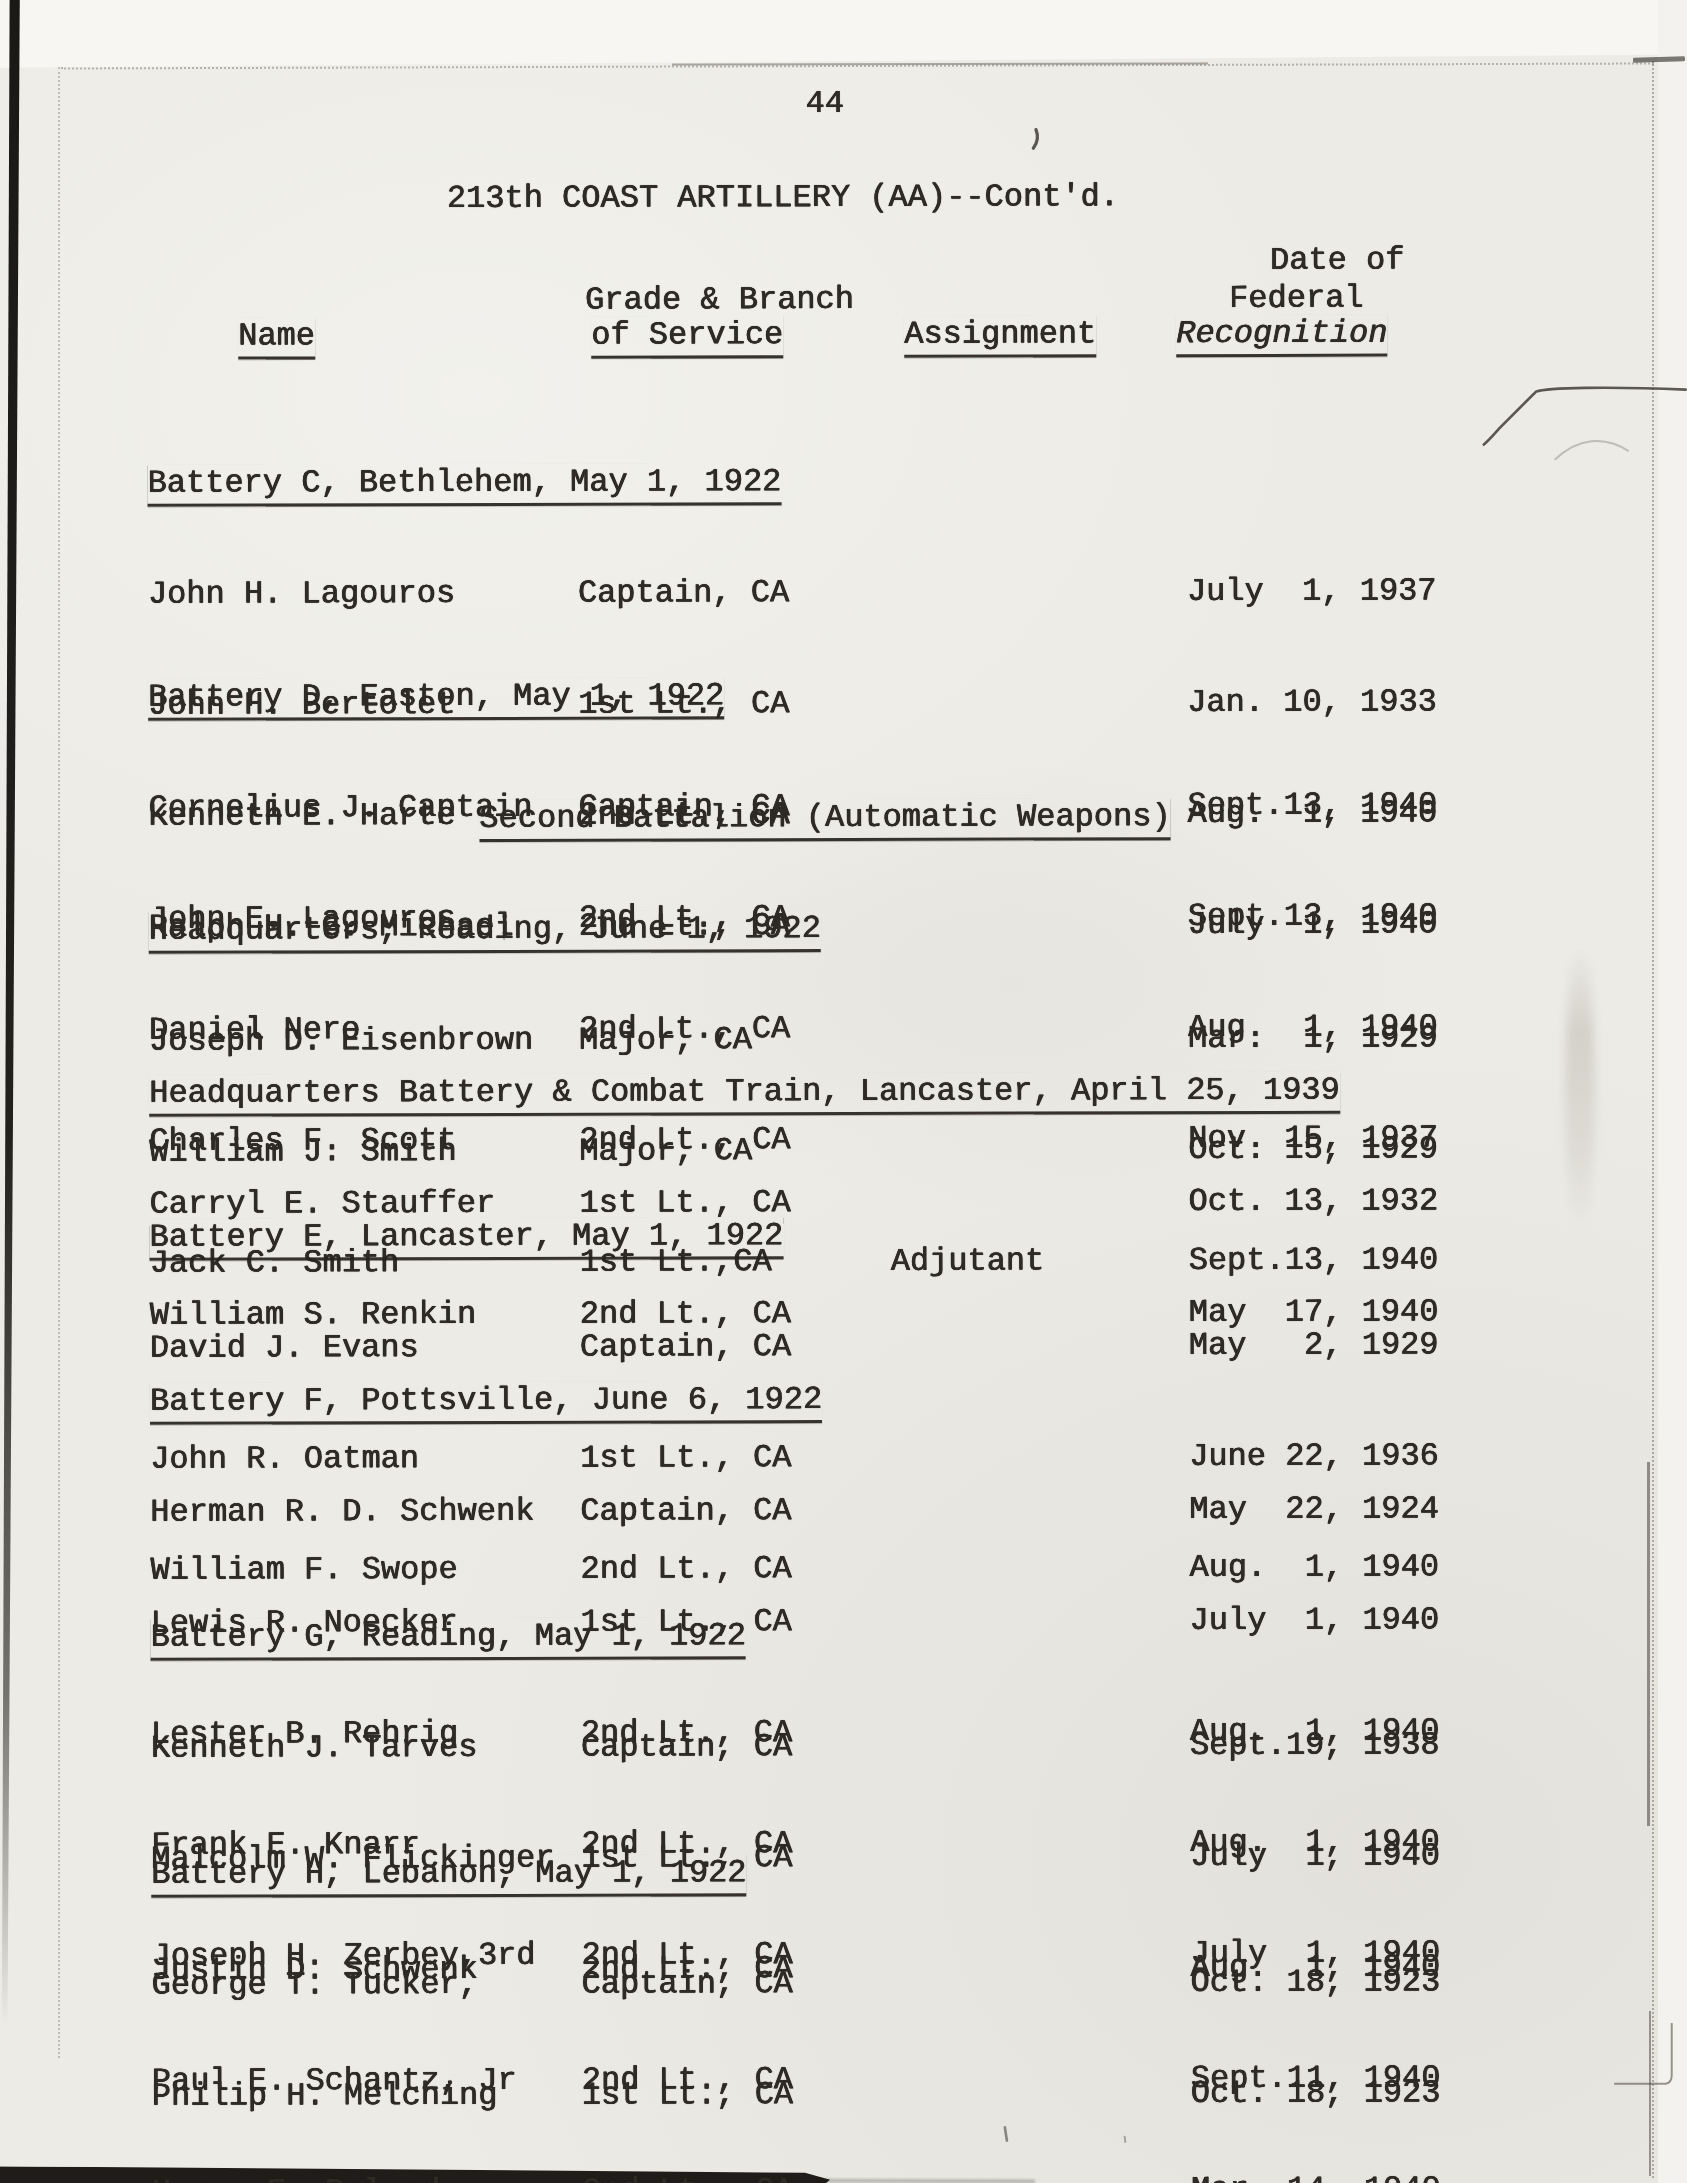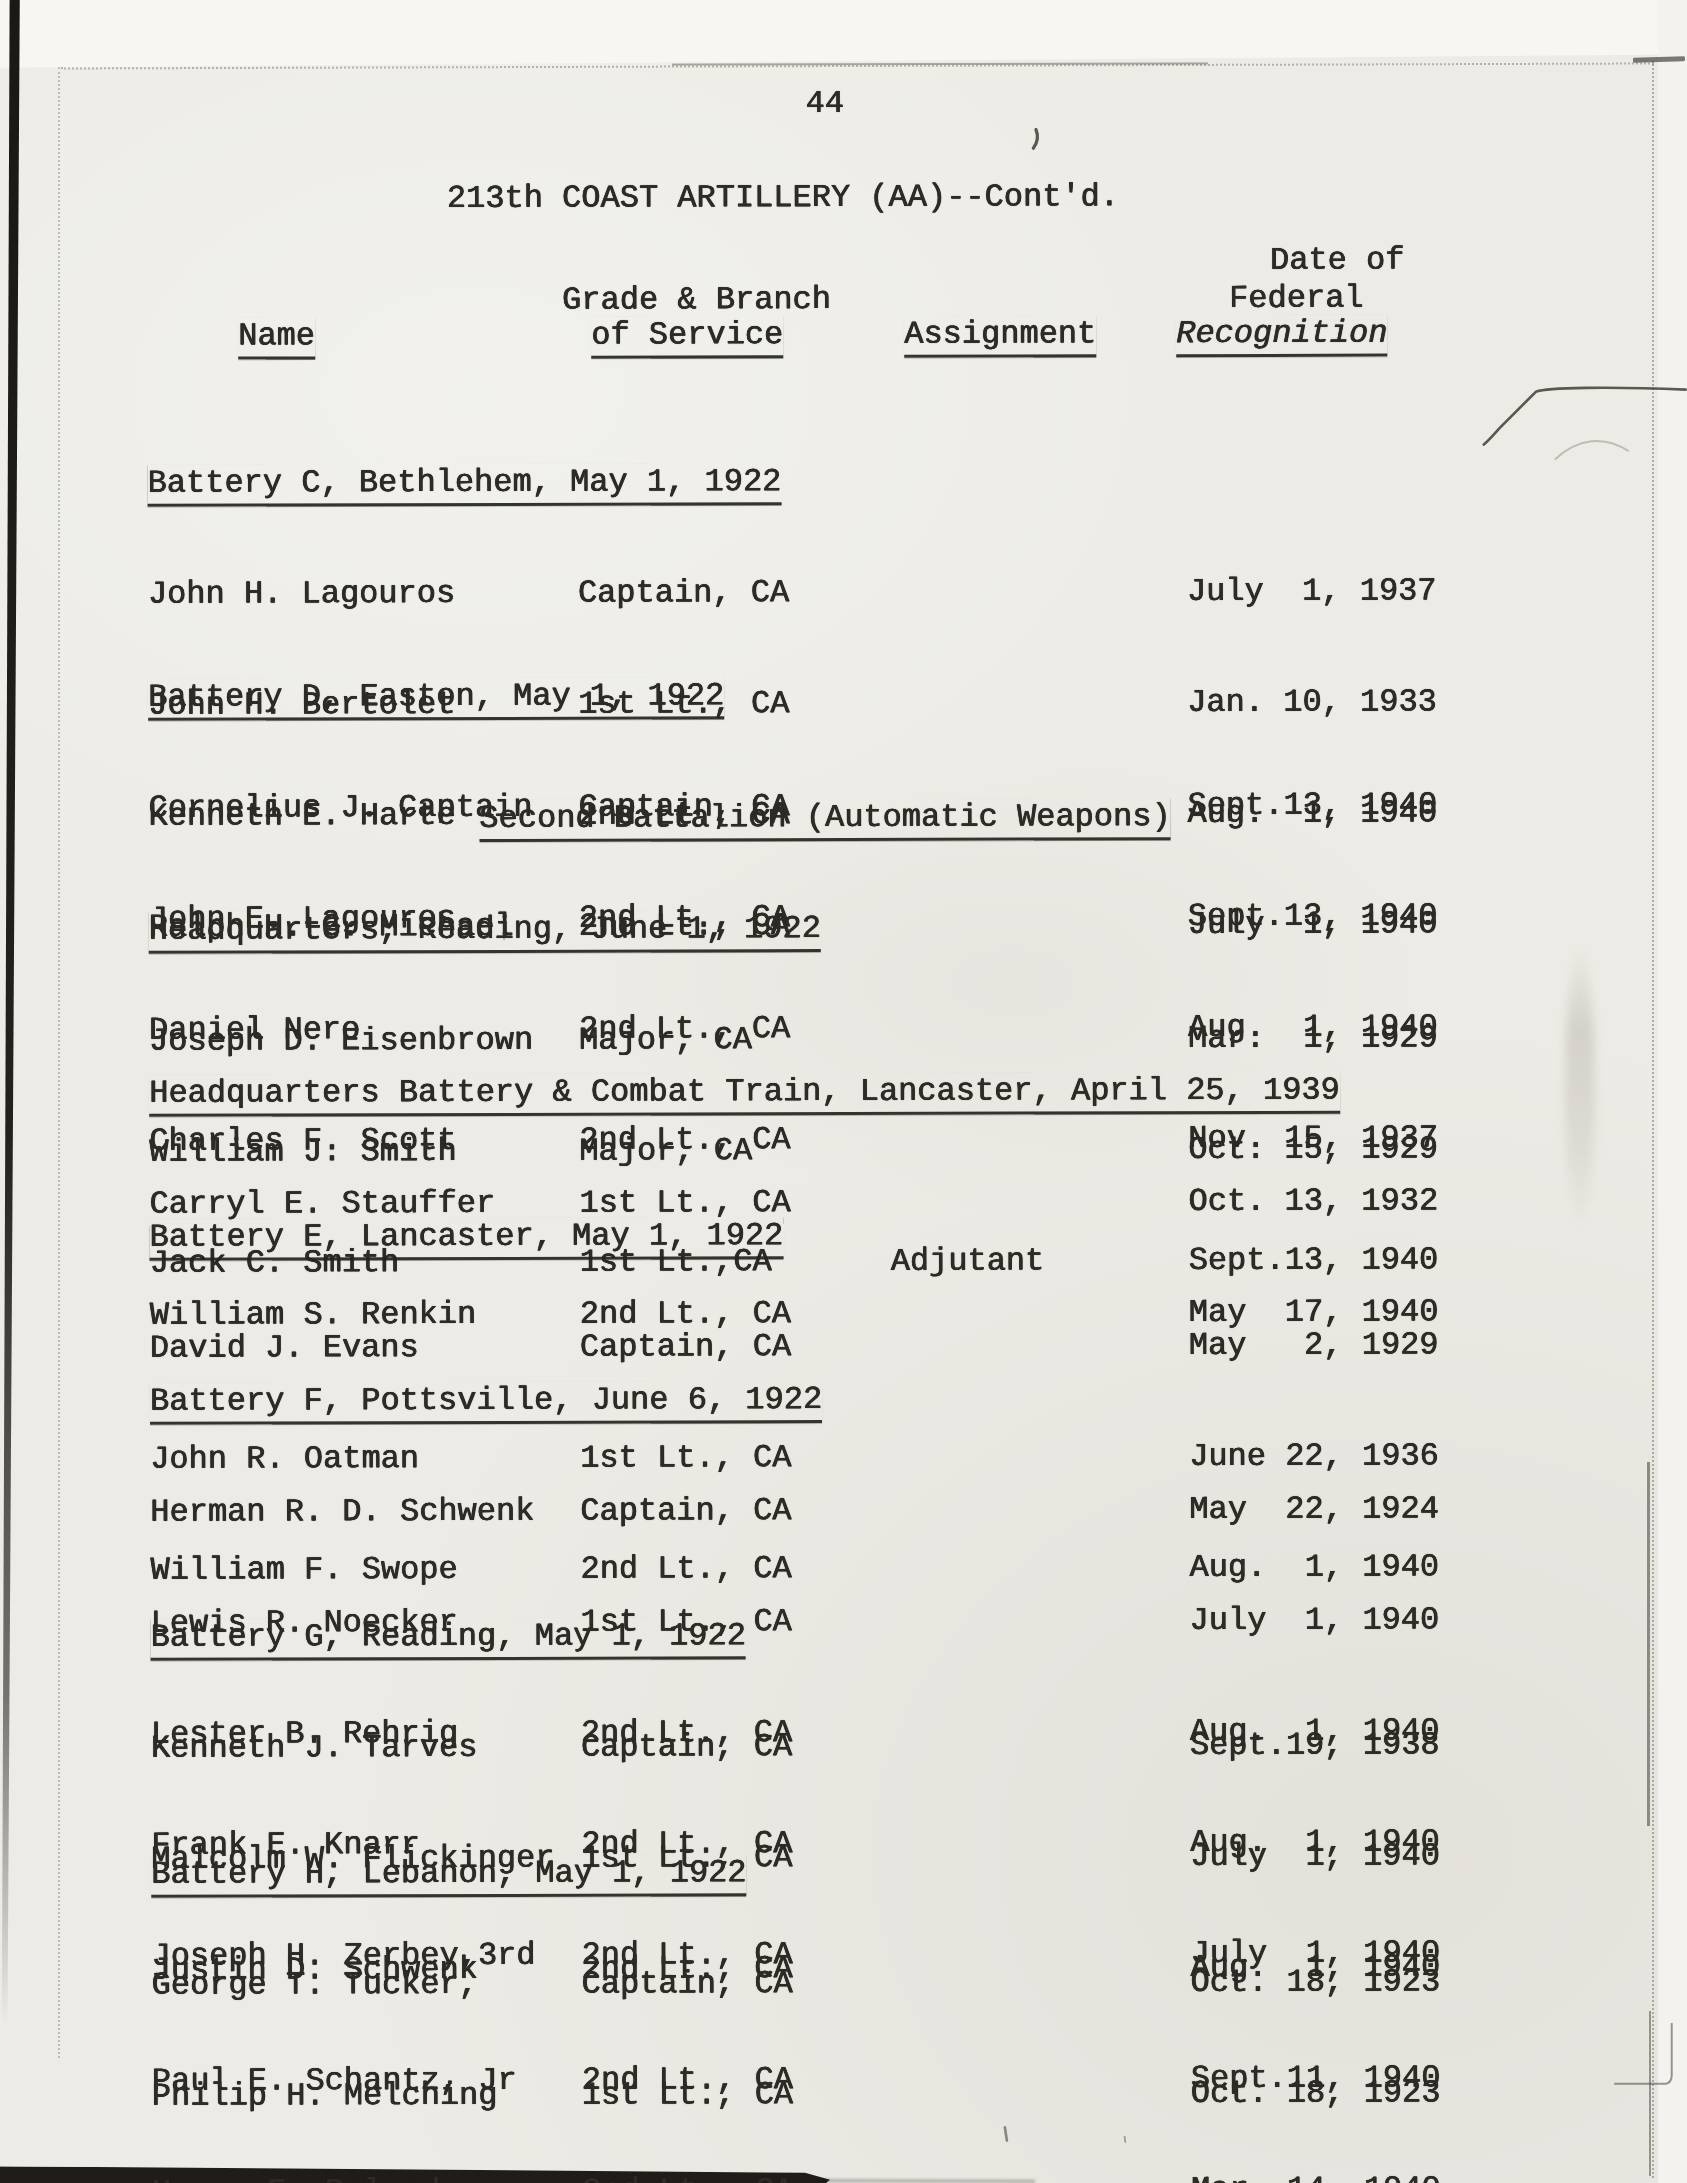--- a/index.html
+++ b/index.html
@@ -87,21 +87,21 @@
     <path d="M760,1410 l2,10" stroke="rgba(42,38,31,0.3)" stroke-width="3" fill="none" stroke-linecap="round"></path>
   </svg>
 
   <div class="typeblock">
 
     <div class="abs ink" style="left:806px;top:85px;">44</div>
 
     <div class="abs ink" style="left:447px;top:179px;">213th COAST ARTILLERY (AA)--Cont'd.</div>
 
     <div class="abs ink" style="left:1223px;top:243px;margin-left:47px;">Date of</div>
-    <div class="abs ink" style="left:562px;top:281px;">Grade &amp; Branch</div>
+    <div class="abs ink" style="left:585px;top:281px;">Grade &amp; Branch</div>
     <div class="abs ink" style="left:1229px;top:281px;">Federal</div>
     <div class="abs ink" style="left:238px;top:316px;text-align:center;"><span class="uline">Name</span></div>
     <div class="abs ink" style="left:591px;top:316px;"><span class="uline">of Service</span></div>
     <div class="abs ink" style="left:904px;top:316px;"><span class="uline">Assignment</span></div>
     <div class="abs ink" style="left:1176px;top:316px;font-style:italic;"><span class="uline">Recognition</span></div>
 
     <div class="section ink" style="top:389px;">
       <div class="sec-heading-wrap"><span class="sec-heading uline">Battery C, Bethlehem, May 1, 1922</span></div>
       <div class="row">
         <span class="c-name">John H. Lagouros</span>

